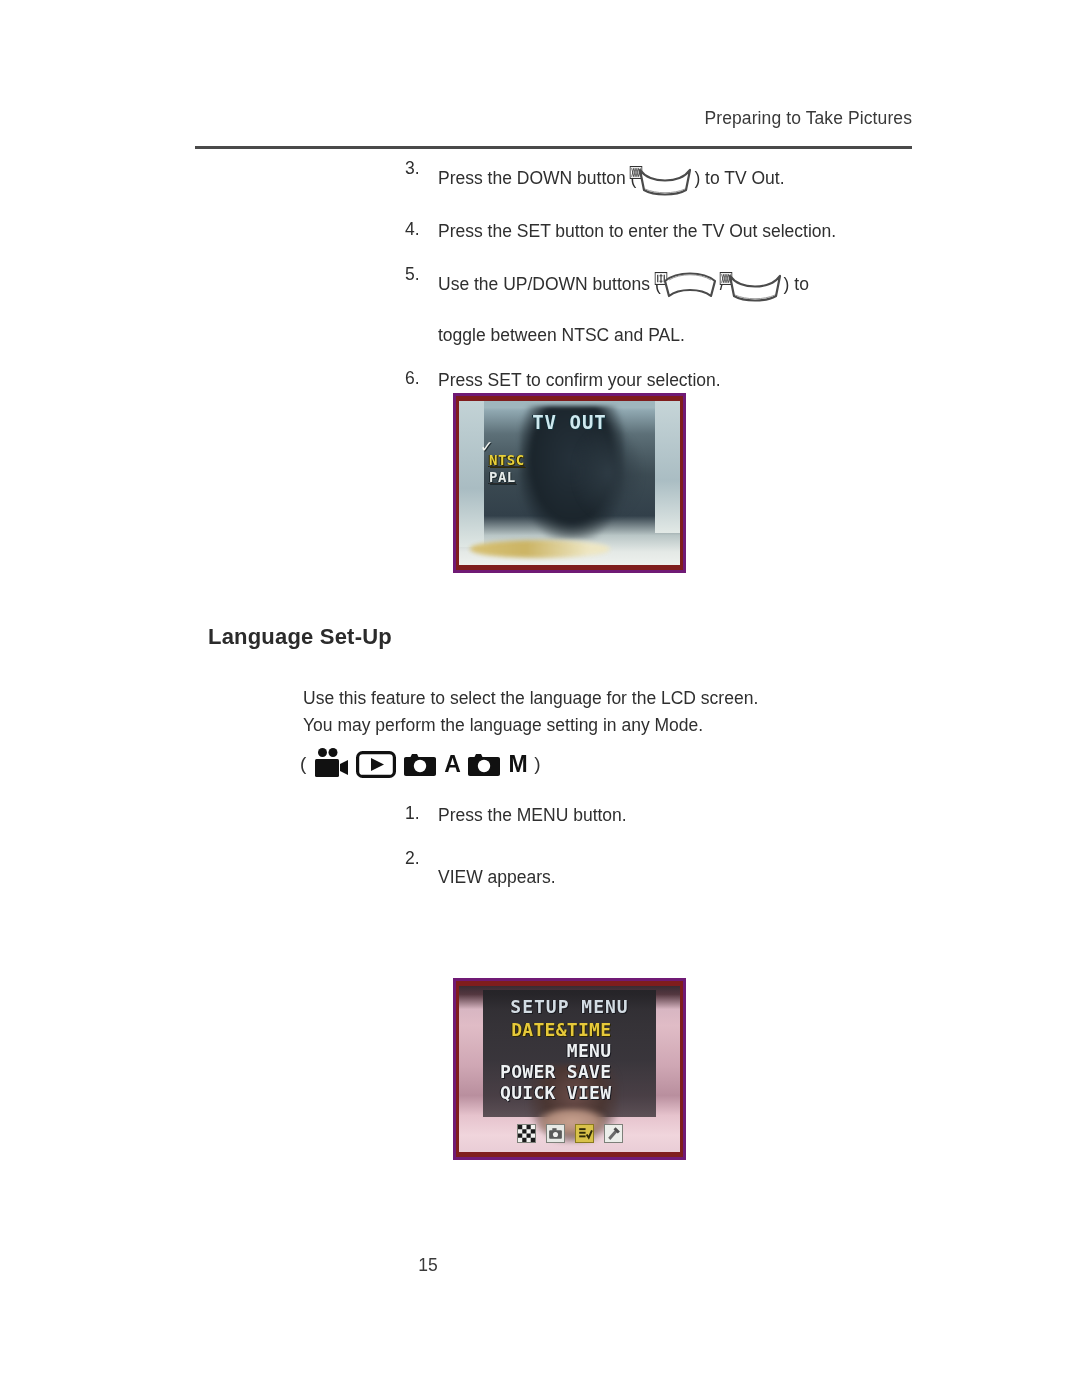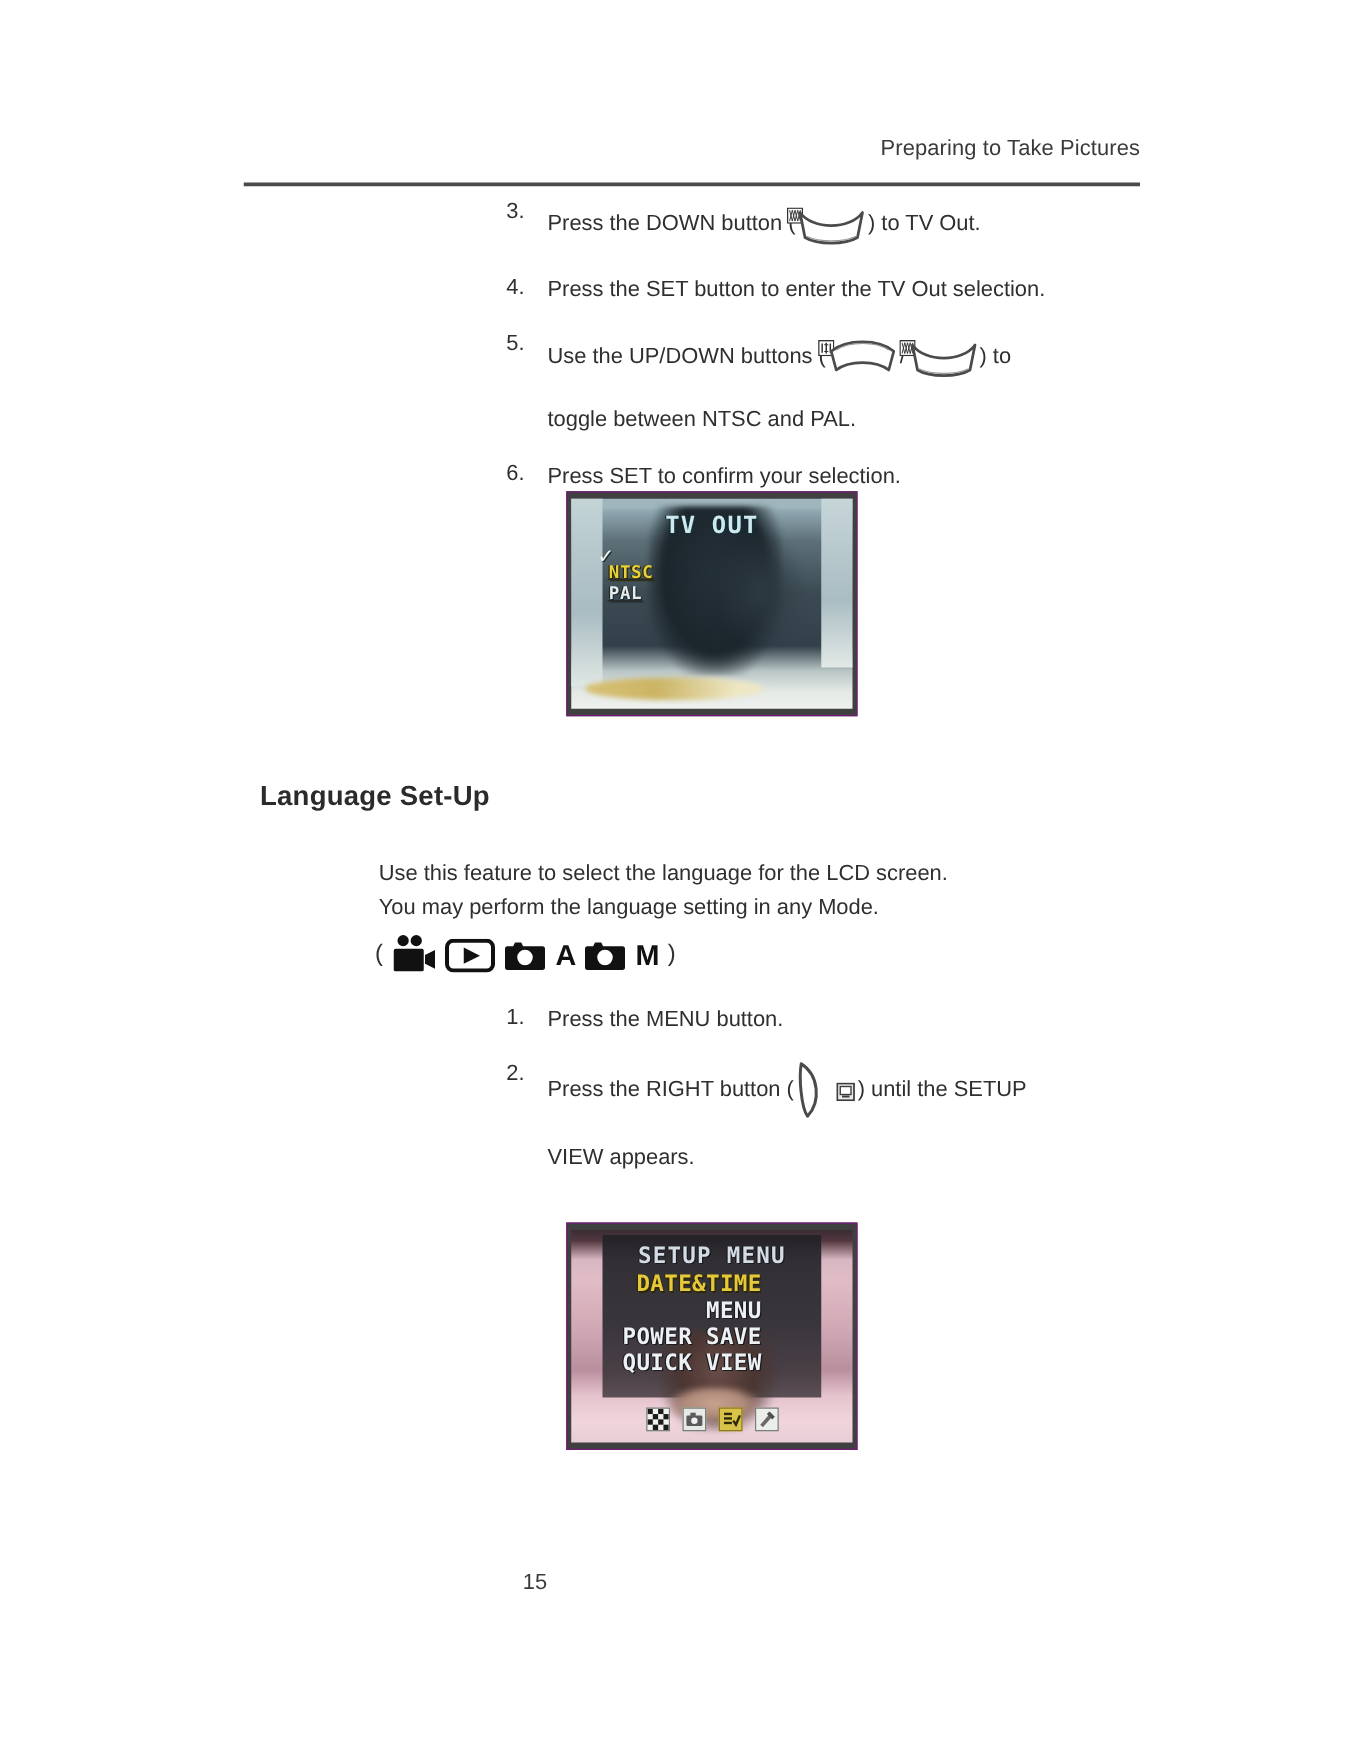--- a/index.html
+++ b/index.html
@@ -151,24 +151,24 @@
     font-size: 21px;
     color: #111;
   }
   .mode-row .pp { font-size: 19px; color: #333; }
   .mode-letter { font-weight: bold; font-size: 23px; letter-spacing: -0.5px; }
   .mode-ico { display: block; }
 
   
   .lcd {
     position: absolute;
-    border: 1px solid #701a75;
+    border: 3px solid #701a75;
     box-sizing: border-box;
     overflow: hidden;
-    background: #404040;
+    background: #7f1d1d;
   }
   #lcd-tvout { left: 453px; top: 393px; width: 233px; height: 180px; }
   #lcd-setup { left: 453px; top: 978px; width: 233px; height: 182px; }
 
   .lcd-inner { position: absolute; inset: 0; }
 
   
   .tv-bg {
     position: absolute;
     left: 3px; top: 5px; right: 3px; bottom: 5px;
@@ -479,36 +479,20 @@
       <span class="step-body">
         <span class="step-line">
           <span>Press the MENU button.</span>
         </span>
       </span>
     </div>
 
     <div class="step">
       <span class="step-num">2.</span>
       <span class="step-body">
-        <span class="step-line">
-          <span>Press the RIGHT button (</span>
-          <span class="lens-wrap">
-            <svg width="30" height="48" viewBox="0 0 30 48" aria-hidden="true">
-              <path d="M6 3 C 20 12, 22 33, 11 45 C 6 38, 4 14, 6 3 Z" fill="#ffffff" stroke="#4b4b4b" stroke-width="2.4" stroke-linejoin="round"></path>
-            </svg>
-          </span>
-          <span class="disp-badge">
-            <svg width="15" height="15" viewBox="0 0 15 15" aria-hidden="true">
-              <rect x="0.8" y="0.8" width="13.4" height="13.4" fill="#e9e9e9" stroke="#3d3d3d" stroke-width="1.4"></rect>
-              <rect x="3.2" y="3.2" width="8.6" height="6.4" fill="#fff" stroke="#3d3d3d" stroke-width="1.1"></rect>
-              <rect x="4.6" y="10.4" width="6" height="1.6" fill="#3d3d3d"></rect>
-            </svg>
-          </span>
-          <span>) until the SETUP</span>
-        </span>
         <span class="step-line second">
           <span>VIEW appears.</span>
         </span>
       </span>
     </div>
 
   </div>
 
   <div class="lcd" id="lcd-setup">
     <div class="lcd-inner">

